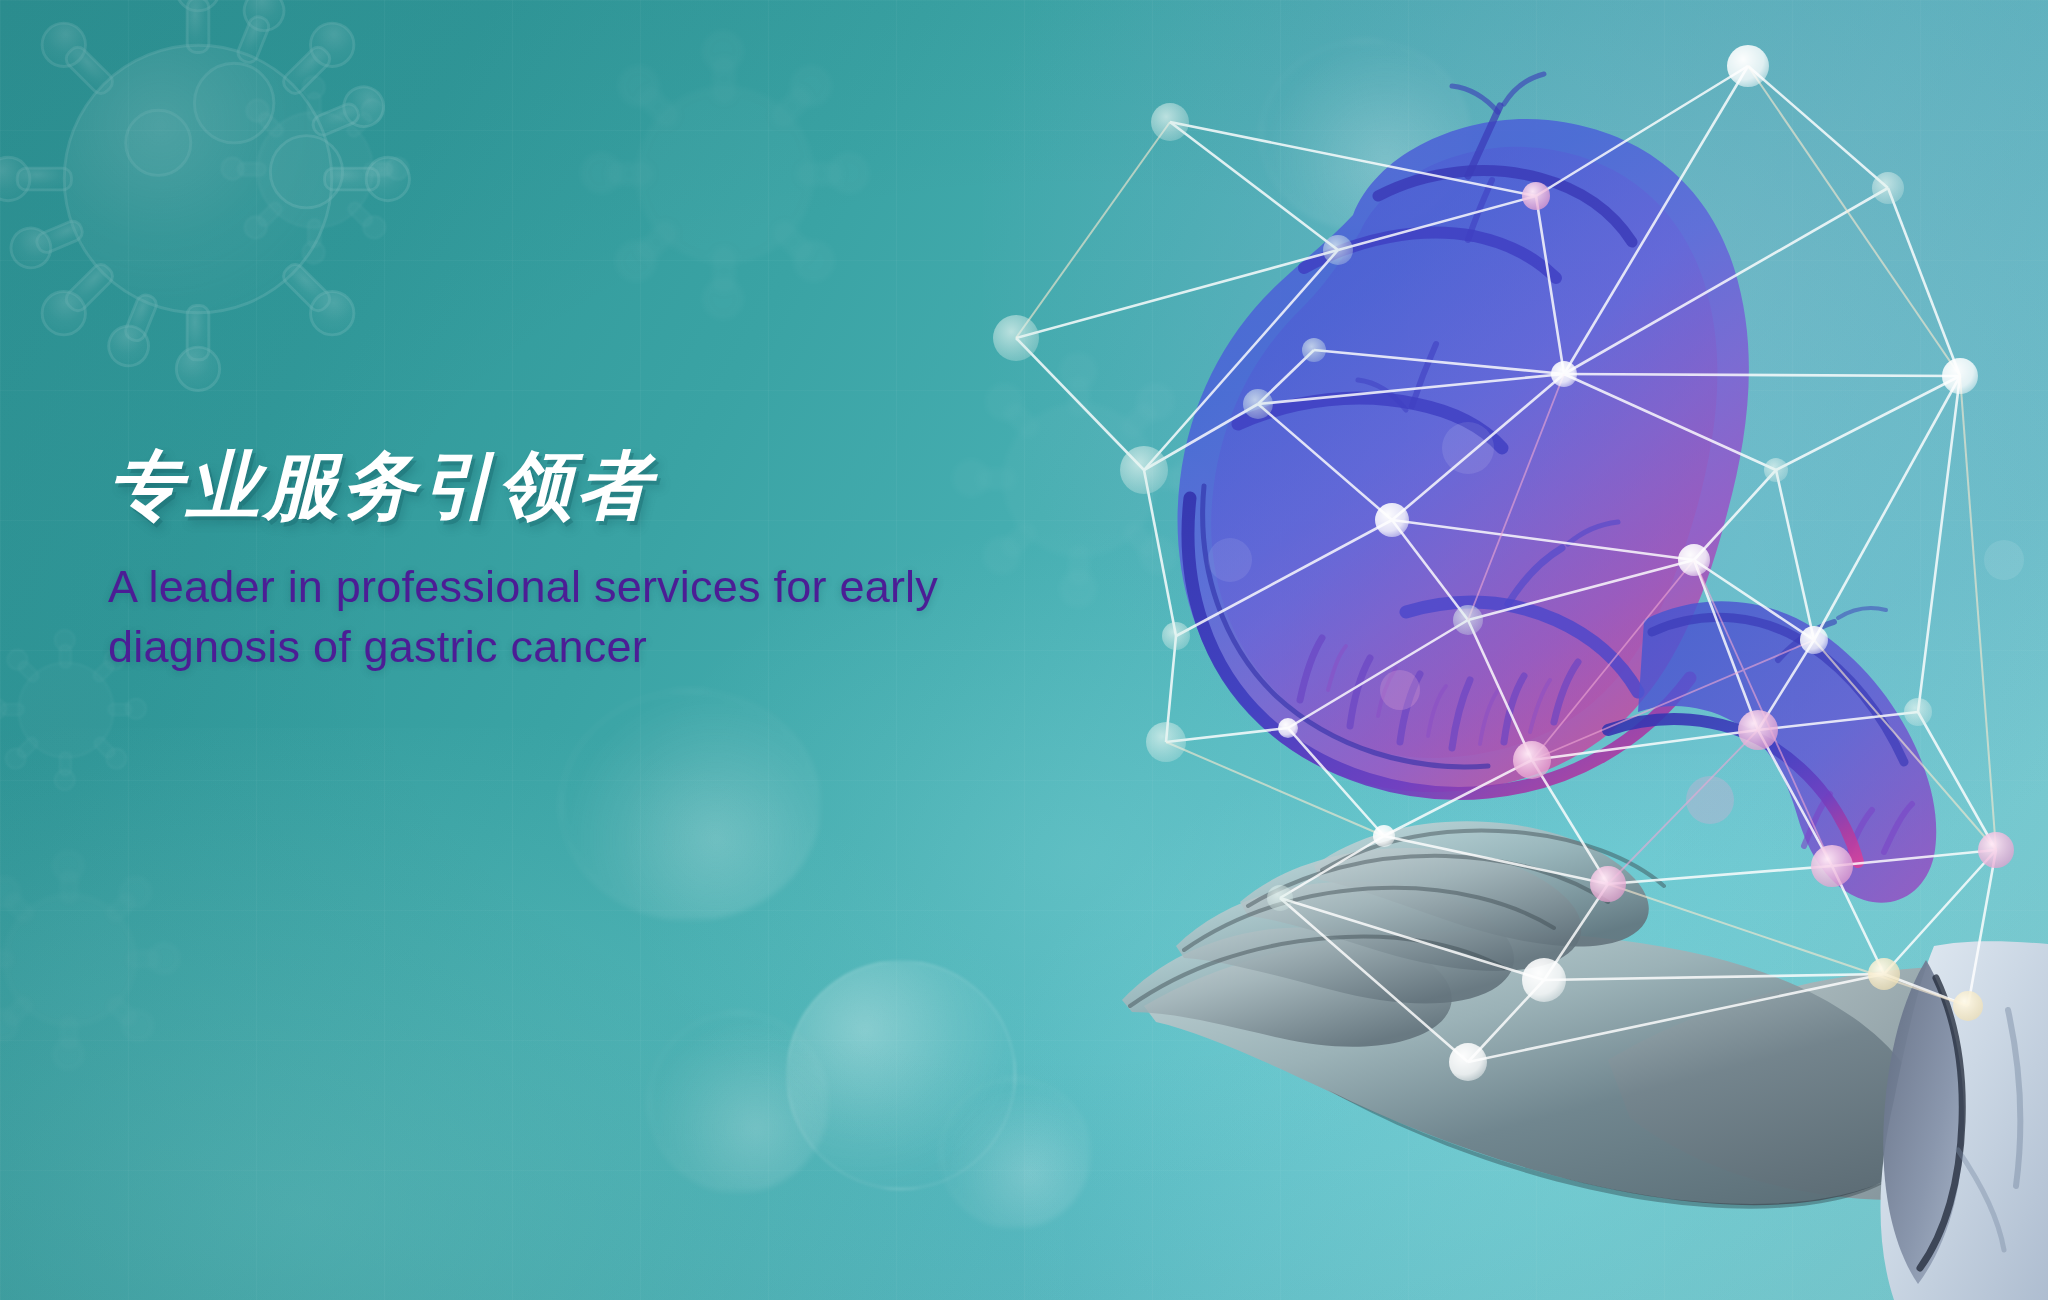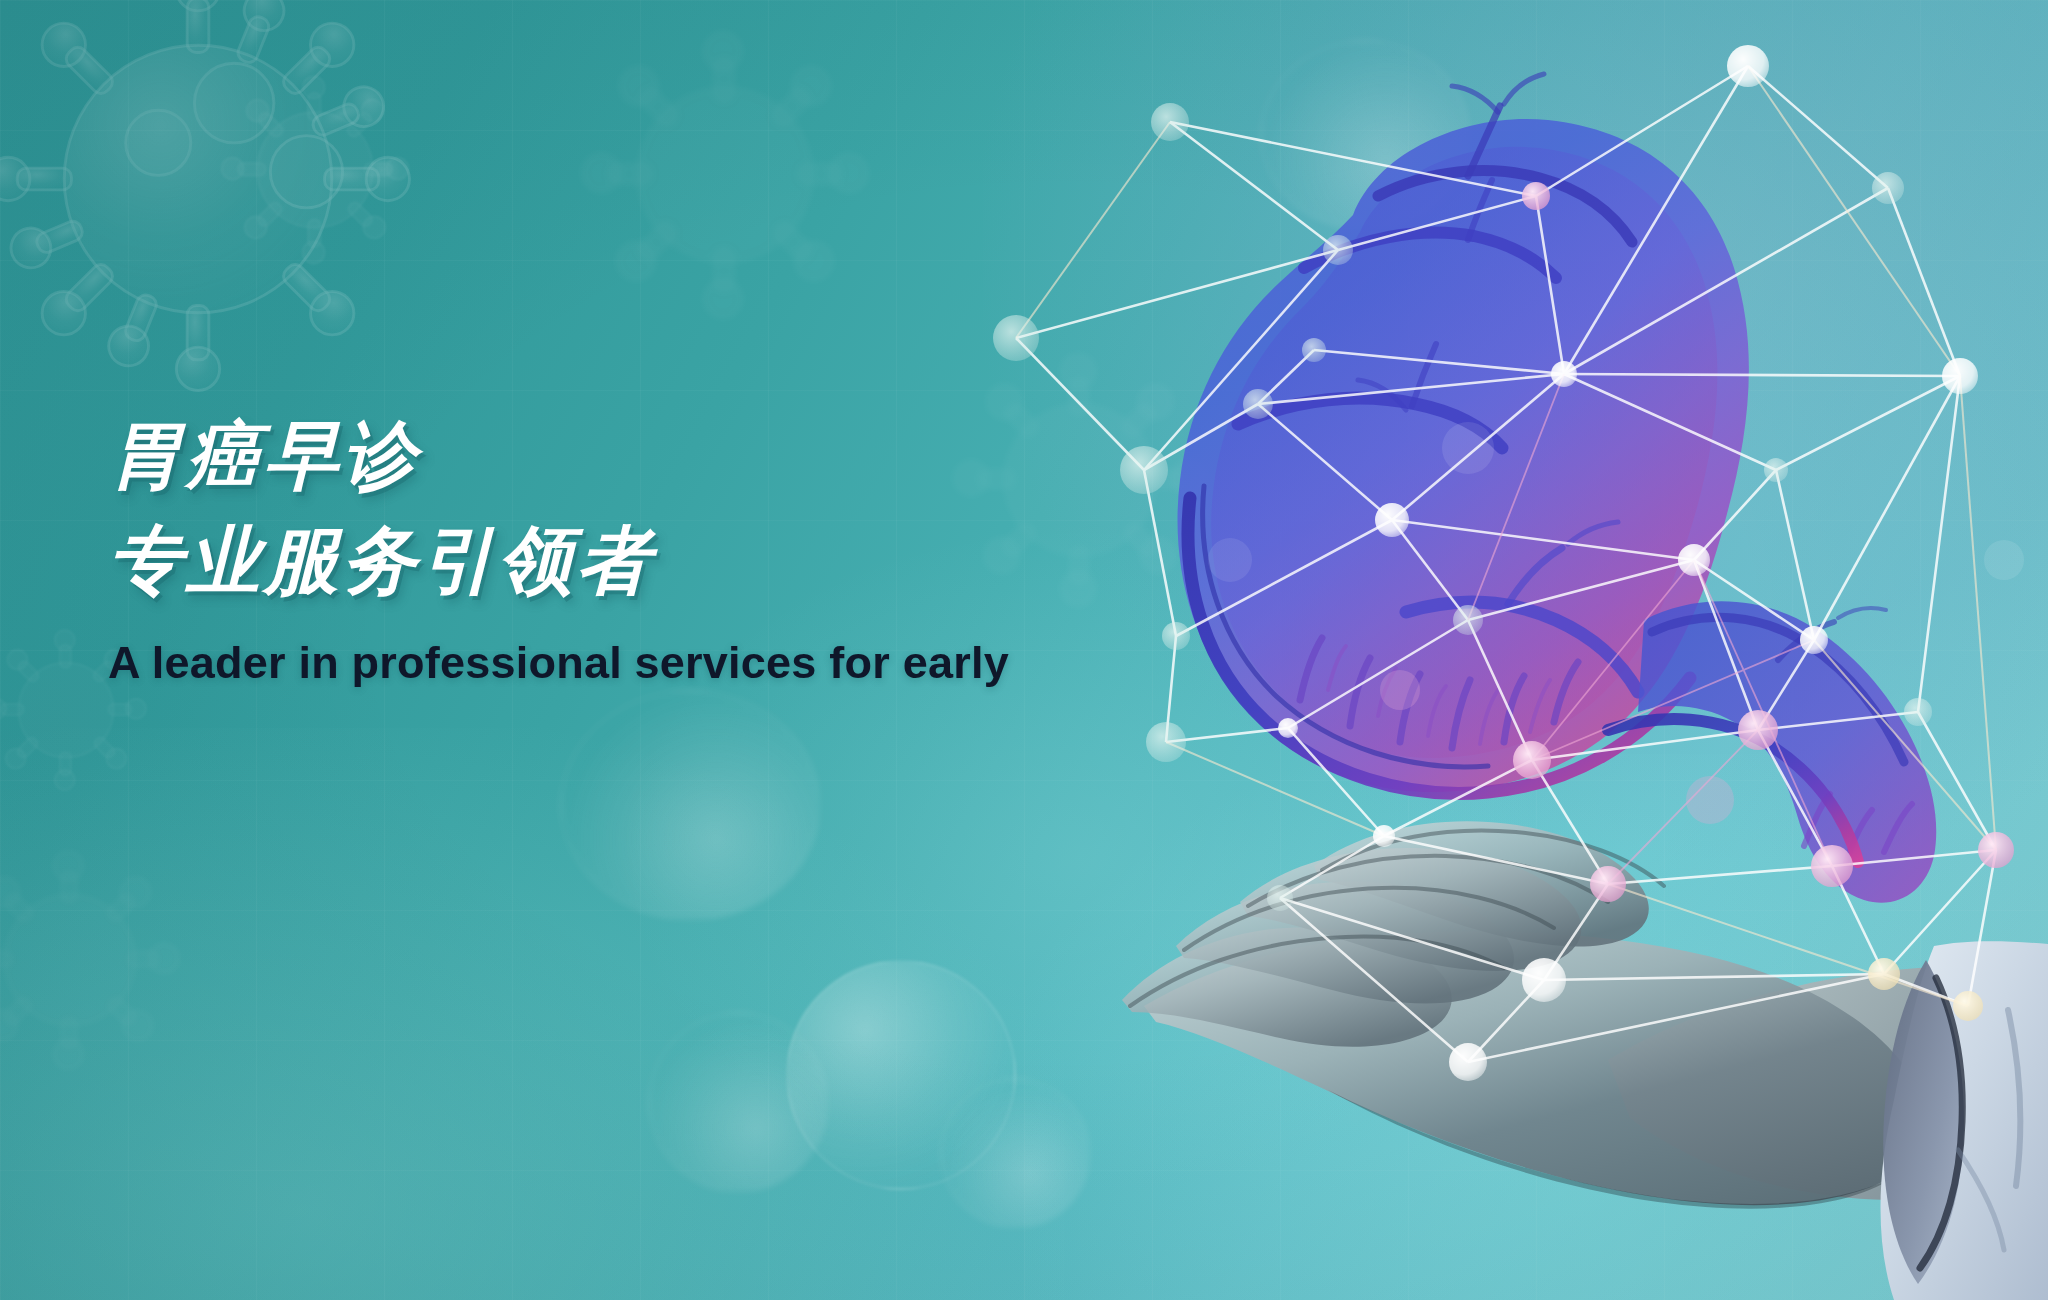--- a/index.html
+++ b/index.html
@@ -90,24 +90,24 @@
     white-space:nowrap;
     text-shadow:
        3px 4px 0 rgba(24,104,110,.40),
        5px 7px 10px rgba(18,86,92,.30);
   }
   .headline.l1{ font-size:74px; }
   .headline.l2{ font-size:74px; margin-top:30px; }
 
   .subtitle{
     margin-top:34px;
-    color:#0f172a;
+    color:#4c1d95;
     font-size:45px;
     line-height:1.32;
-    font-weight:bold;
+    font-weight:normal;
     letter-spacing:.005em;
     text-shadow:0 2px 7px rgba(20,88,94,.32);
     max-width:1000px;
   }
   .subtitle div{ white-space:nowrap; }
 
   
   .hero{
     position:absolute;
     right:0; top:0;
@@ -318,24 +318,24 @@
     </svg>
   </div>
 
   <div class="cellblob" style="left:786px; top:960px; width:230px; height:230px;"></div>
   <div class="cellblob b2" style="left:648px; top:1012px; width:180px; height:180px;"></div>
   <div class="cellblob b2" style="left:940px; top:1078px; width:150px; height:150px;"></div>
   <div class="cellblob b2" style="left:560px; top:690px; width:260px; height:230px;"></div>
   <div class="cellblob b2" style="left:1260px; top:40px; width:210px; height:190px;"></div>
 
   <div class="copy">
-    <div class="headline l1">胃癌早诊</div>
     <div class="headline l2">专业服务引领者</div>
     <div class="subtitle">
       <div>A leader in professional services for early</div>
+      <div>diagnosis of gastric cancer</div>
     </div>
   </div>
 
   <div class="hero">
     <svg viewBox="0 0 1140 1300" preserveAspectRatio="none">
       <defs>
 
         <linearGradient id="stomGrad" x1="18%" y1="8%" x2="72%" y2="96%">
           <stop offset="0%" stop-color="#4d5fd6" stop-opacity=".88"></stop>
           <stop offset="22%" stop-color="#4a63d8" stop-opacity=".86"></stop>

